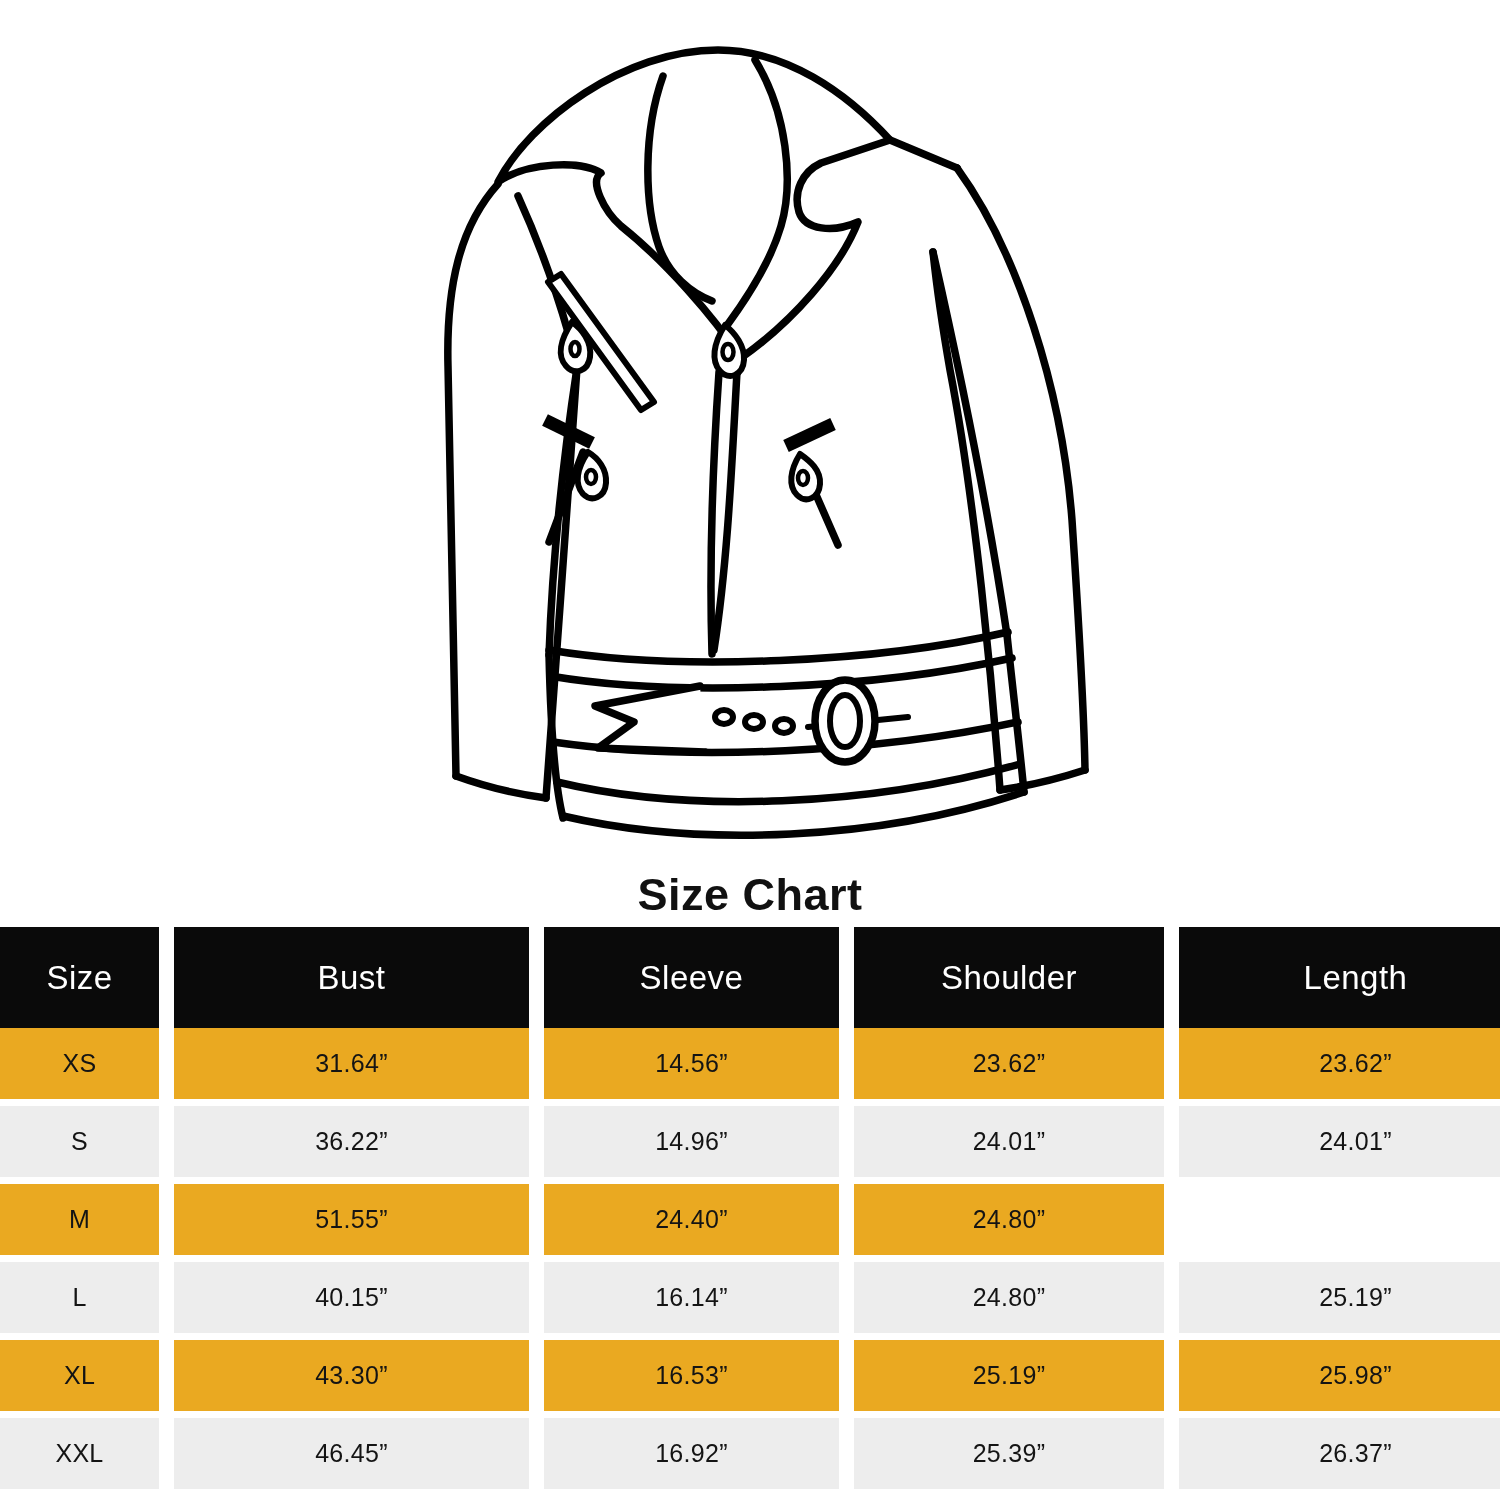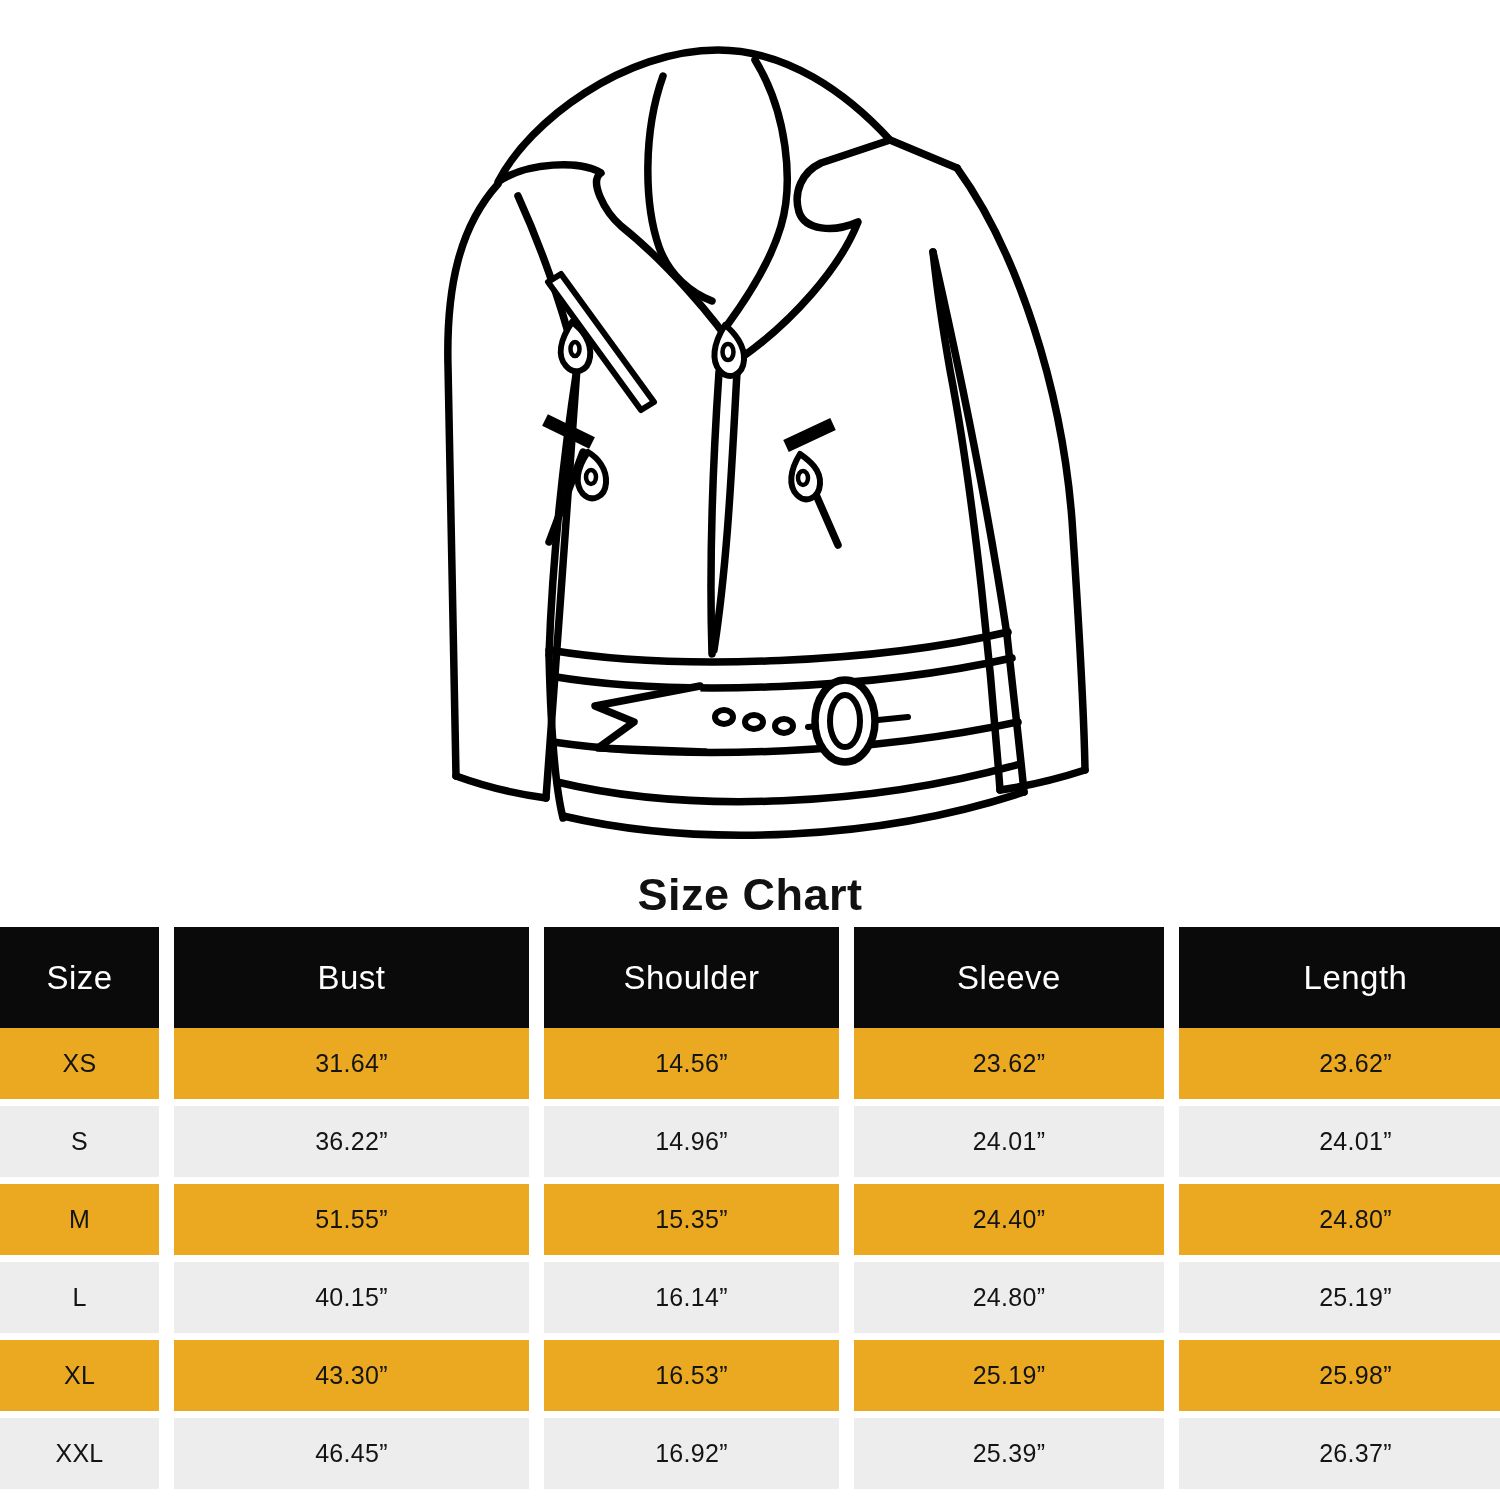--- a/index.html
+++ b/index.html
@@ -179,43 +179,42 @@
       </g>
     </svg>
   </div>
 
   <div class="page-title">Size Chart</div>
 
   <div class="size-table">
     <div class="thead">
       <div class="th">Size</div>
       <div class="th">Bust</div>
+      <div class="th">Sleeve</div>
       <div class="th">Shoulder</div>
-      <div class="th">Sleeve</div>
       <div class="th">Length</div>
     </div>
     <div class="tbody">
       <div class="trow yellow">
         <div class="td">XS</div>
         <div class="td">31.64”</div>
         <div class="td">14.56”</div>
         <div class="td">23.62”</div>
         <div class="td">23.62”</div>
       </div>
       <div class="trow gray">
         <div class="td">S</div>
         <div class="td">36.22”</div>
         <div class="td">14.96”</div>
         <div class="td">24.01”</div>
         <div class="td">24.01”</div>
       </div>
       <div class="trow yellow">
         <div class="td">M</div>
         <div class="td">51.55”</div>
-        <div class="td">15.35”</div>
         <div class="td">24.40”</div>
         <div class="td">24.80”</div>
       </div>
       <div class="trow gray">
         <div class="td">L</div>
         <div class="td">40.15”</div>
         <div class="td">16.14”</div>
         <div class="td">24.80”</div>
         <div class="td">25.19”</div>
       </div>

